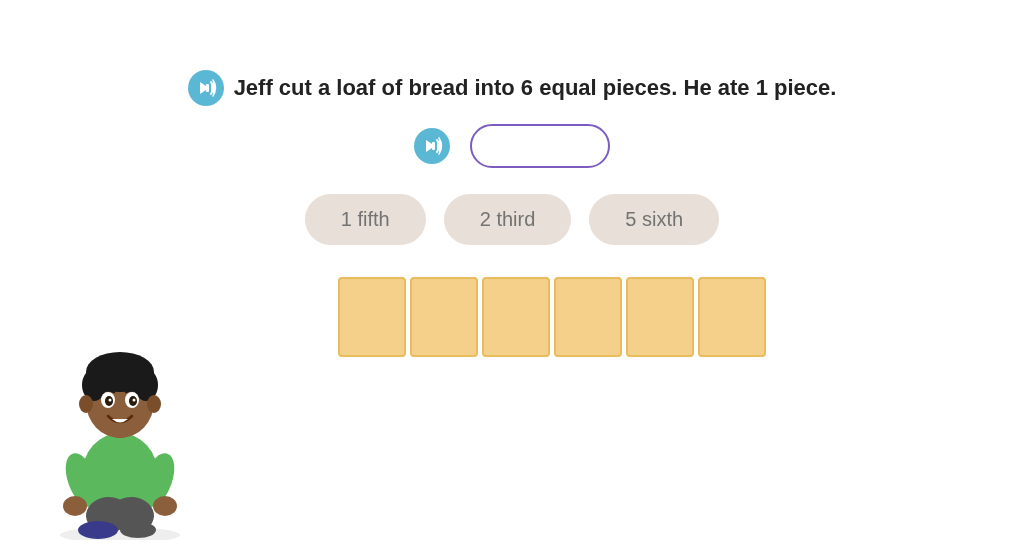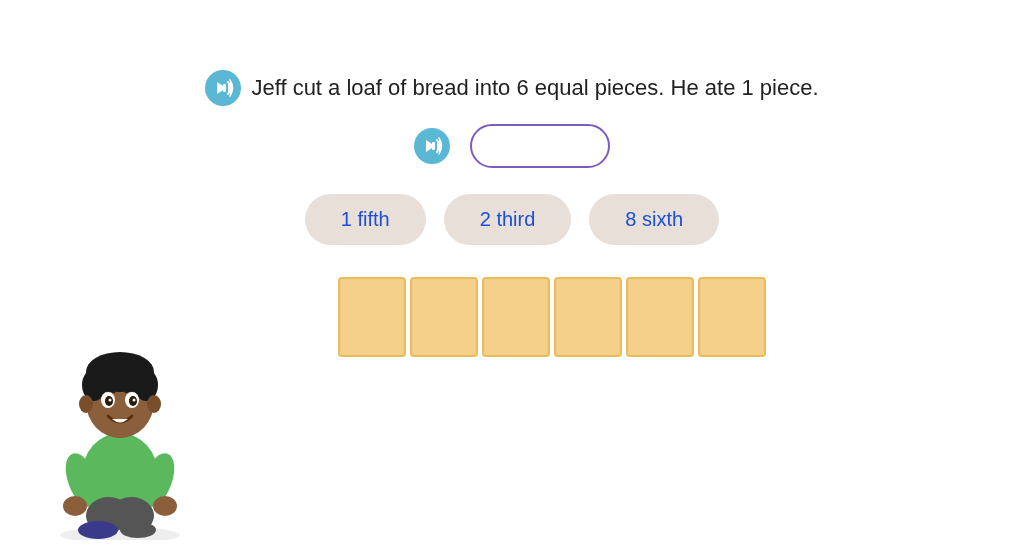--- a/index.html
+++ b/index.html
@@ -22,21 +22,21 @@
 
     .question-line {
       display: flex;
       align-items: center;
       gap: 10px;
       margin-bottom: 18px;
     }
 
     .question-text {
       font-size: 22px;
-      font-weight: 400;
+      font-weight: 700;
       color: #222;
     }
 
     .audio-icon {
       width: 36px;
       height: 36px;
       flex-shrink: 0;
     }
 
     .answer-box {
@@ -56,21 +56,21 @@
       margin-bottom: 32px;
     }
 
     .choice-btn {
       background: #e8e0d8;
       border: none;
       border-radius: 30px;
       padding: 14px 36px;
       font-size: 20px;
       font-weight: 500;
-      color: #1d4ed8;
+      color: #737373;
       cursor: pointer;
       transition: background 0.15s;
     }
 
     .bread-grid {
       display: flex;
       gap: 4px;
       margin-left: 80px;
     }
 
@@ -122,21 +122,21 @@
       <rect class="audio-speaker" x="18" y="14" width="3" height="8" rx="1"></rect>
       <path class="audio-speaker" d="M23 12 Q27 18 23 24" stroke="white" stroke-width="2" fill="none" stroke-linecap="round"></path>
       <path class="audio-speaker" d="M25 10 Q30 18 25 26" stroke="white" stroke-width="1.5" fill="none" stroke-linecap="round"></path>
     </svg>
     <div class="answer-box"></div>
   </div>
 
   <div class="choices-row">
     <button class="choice-btn">1 fifth</button>
     <button class="choice-btn">2 third</button>
-    <button class="choice-btn">8 sixth</button>
+    <button class="choice-btn">5 sixth</button>
   </div>
 
   <div class="bread-grid">
     <div class="bread-piece"></div>
     <div class="bread-piece"></div>
     <div class="bread-piece"></div>
     <div class="bread-piece"></div>
     <div class="bread-piece"></div>
     <div class="bread-piece"></div>
   </div>

